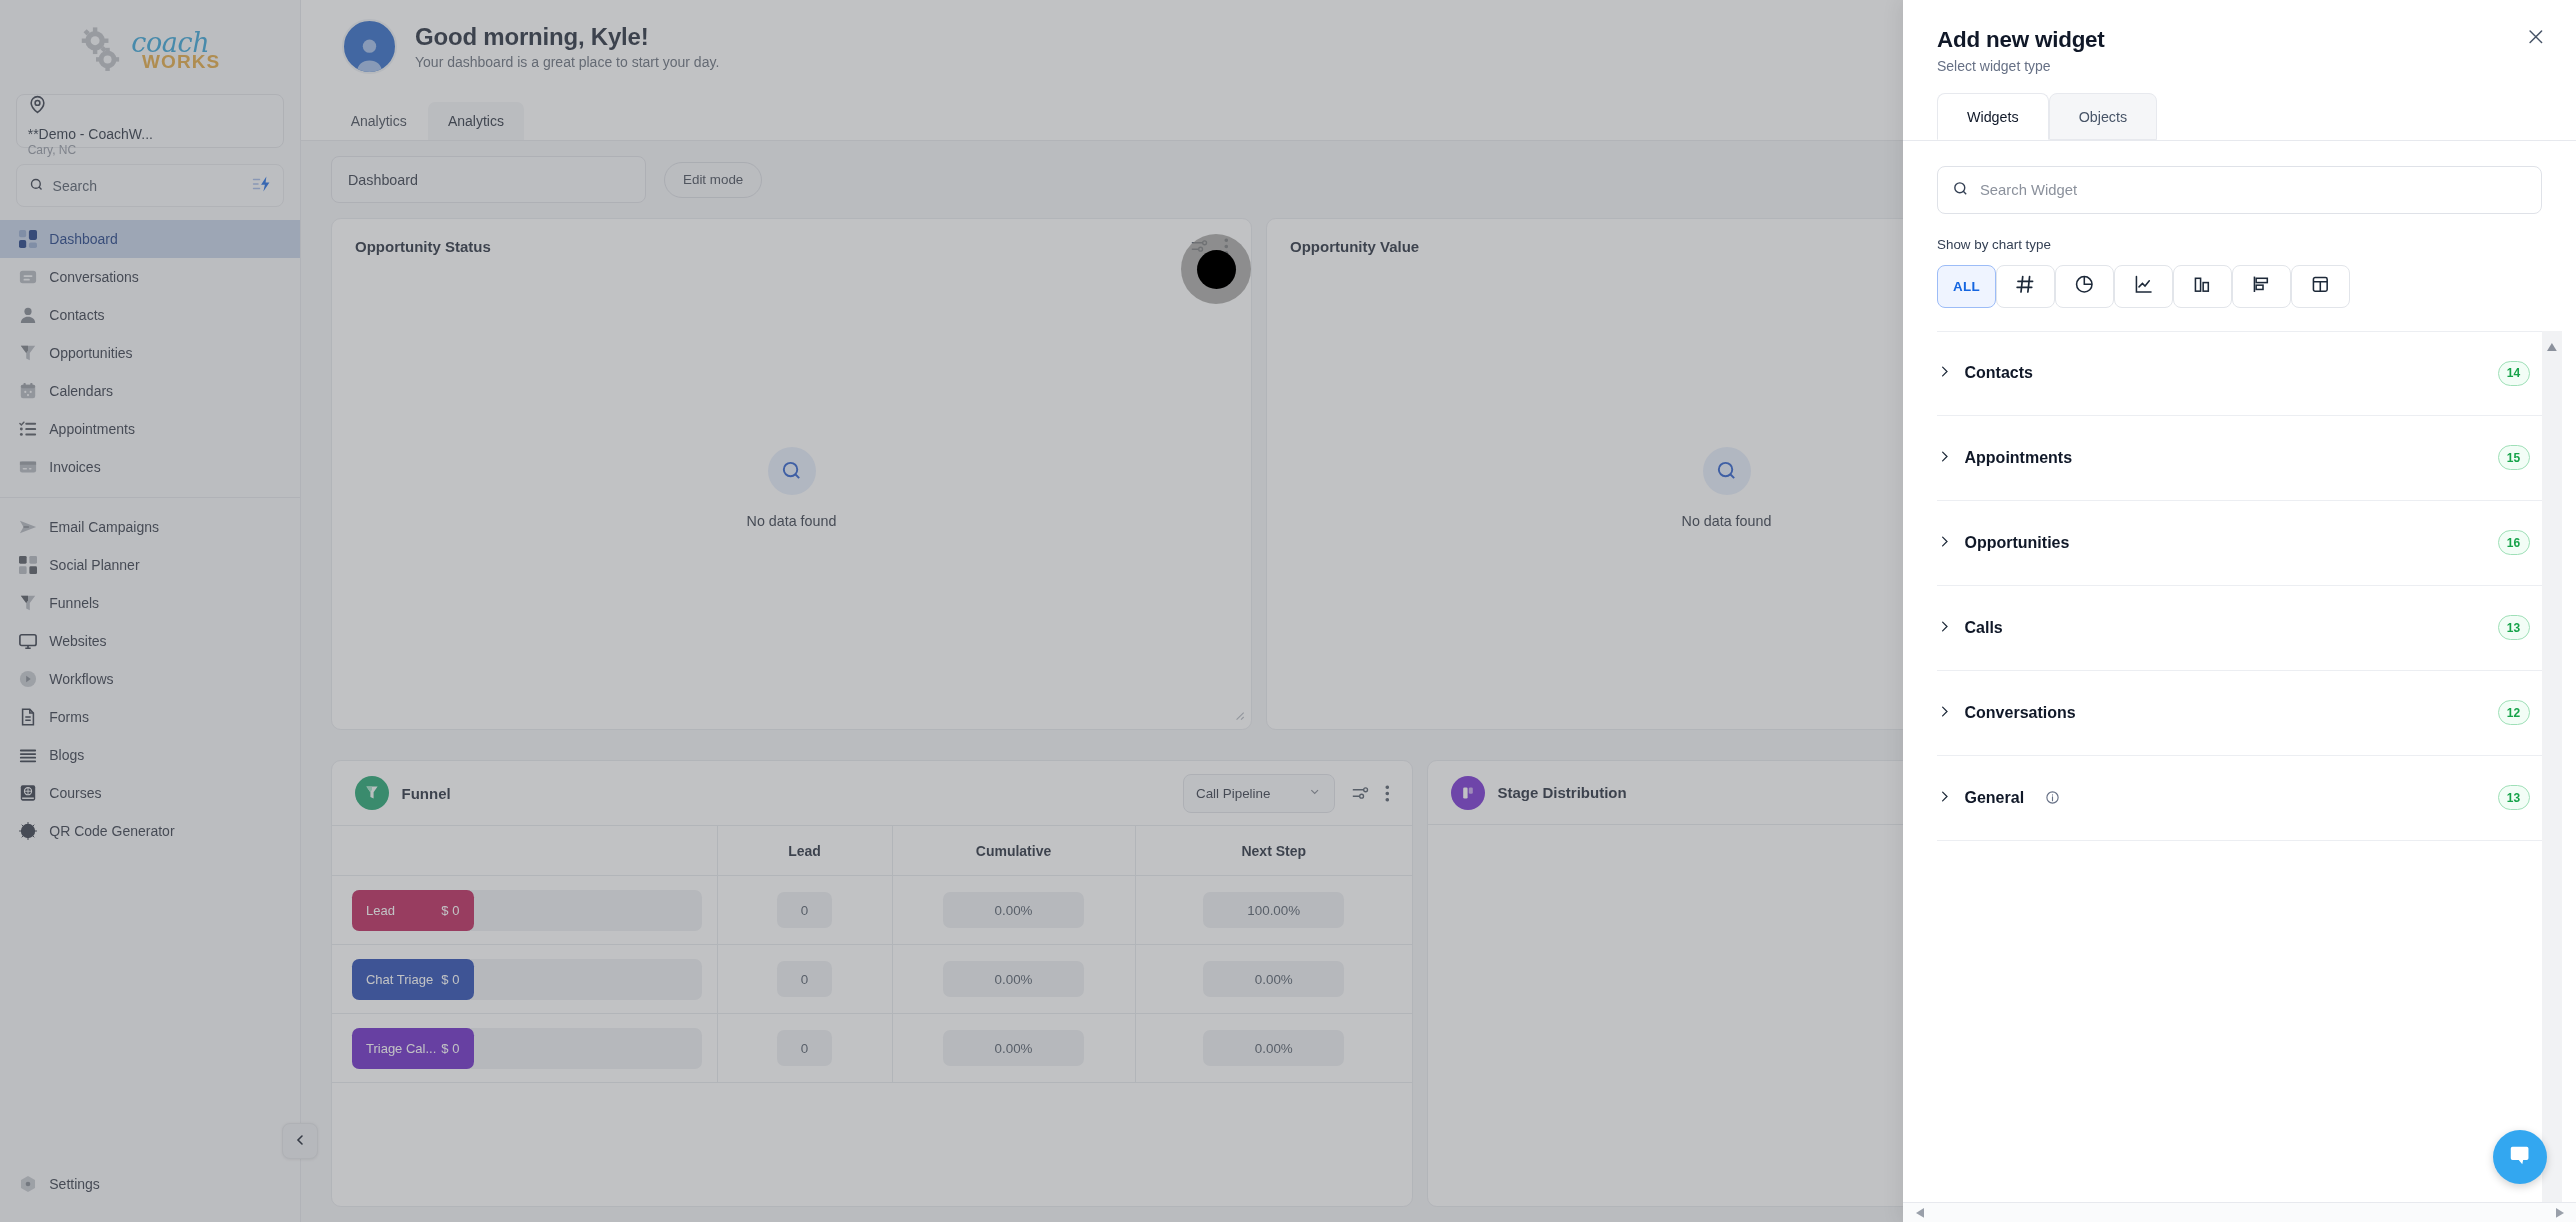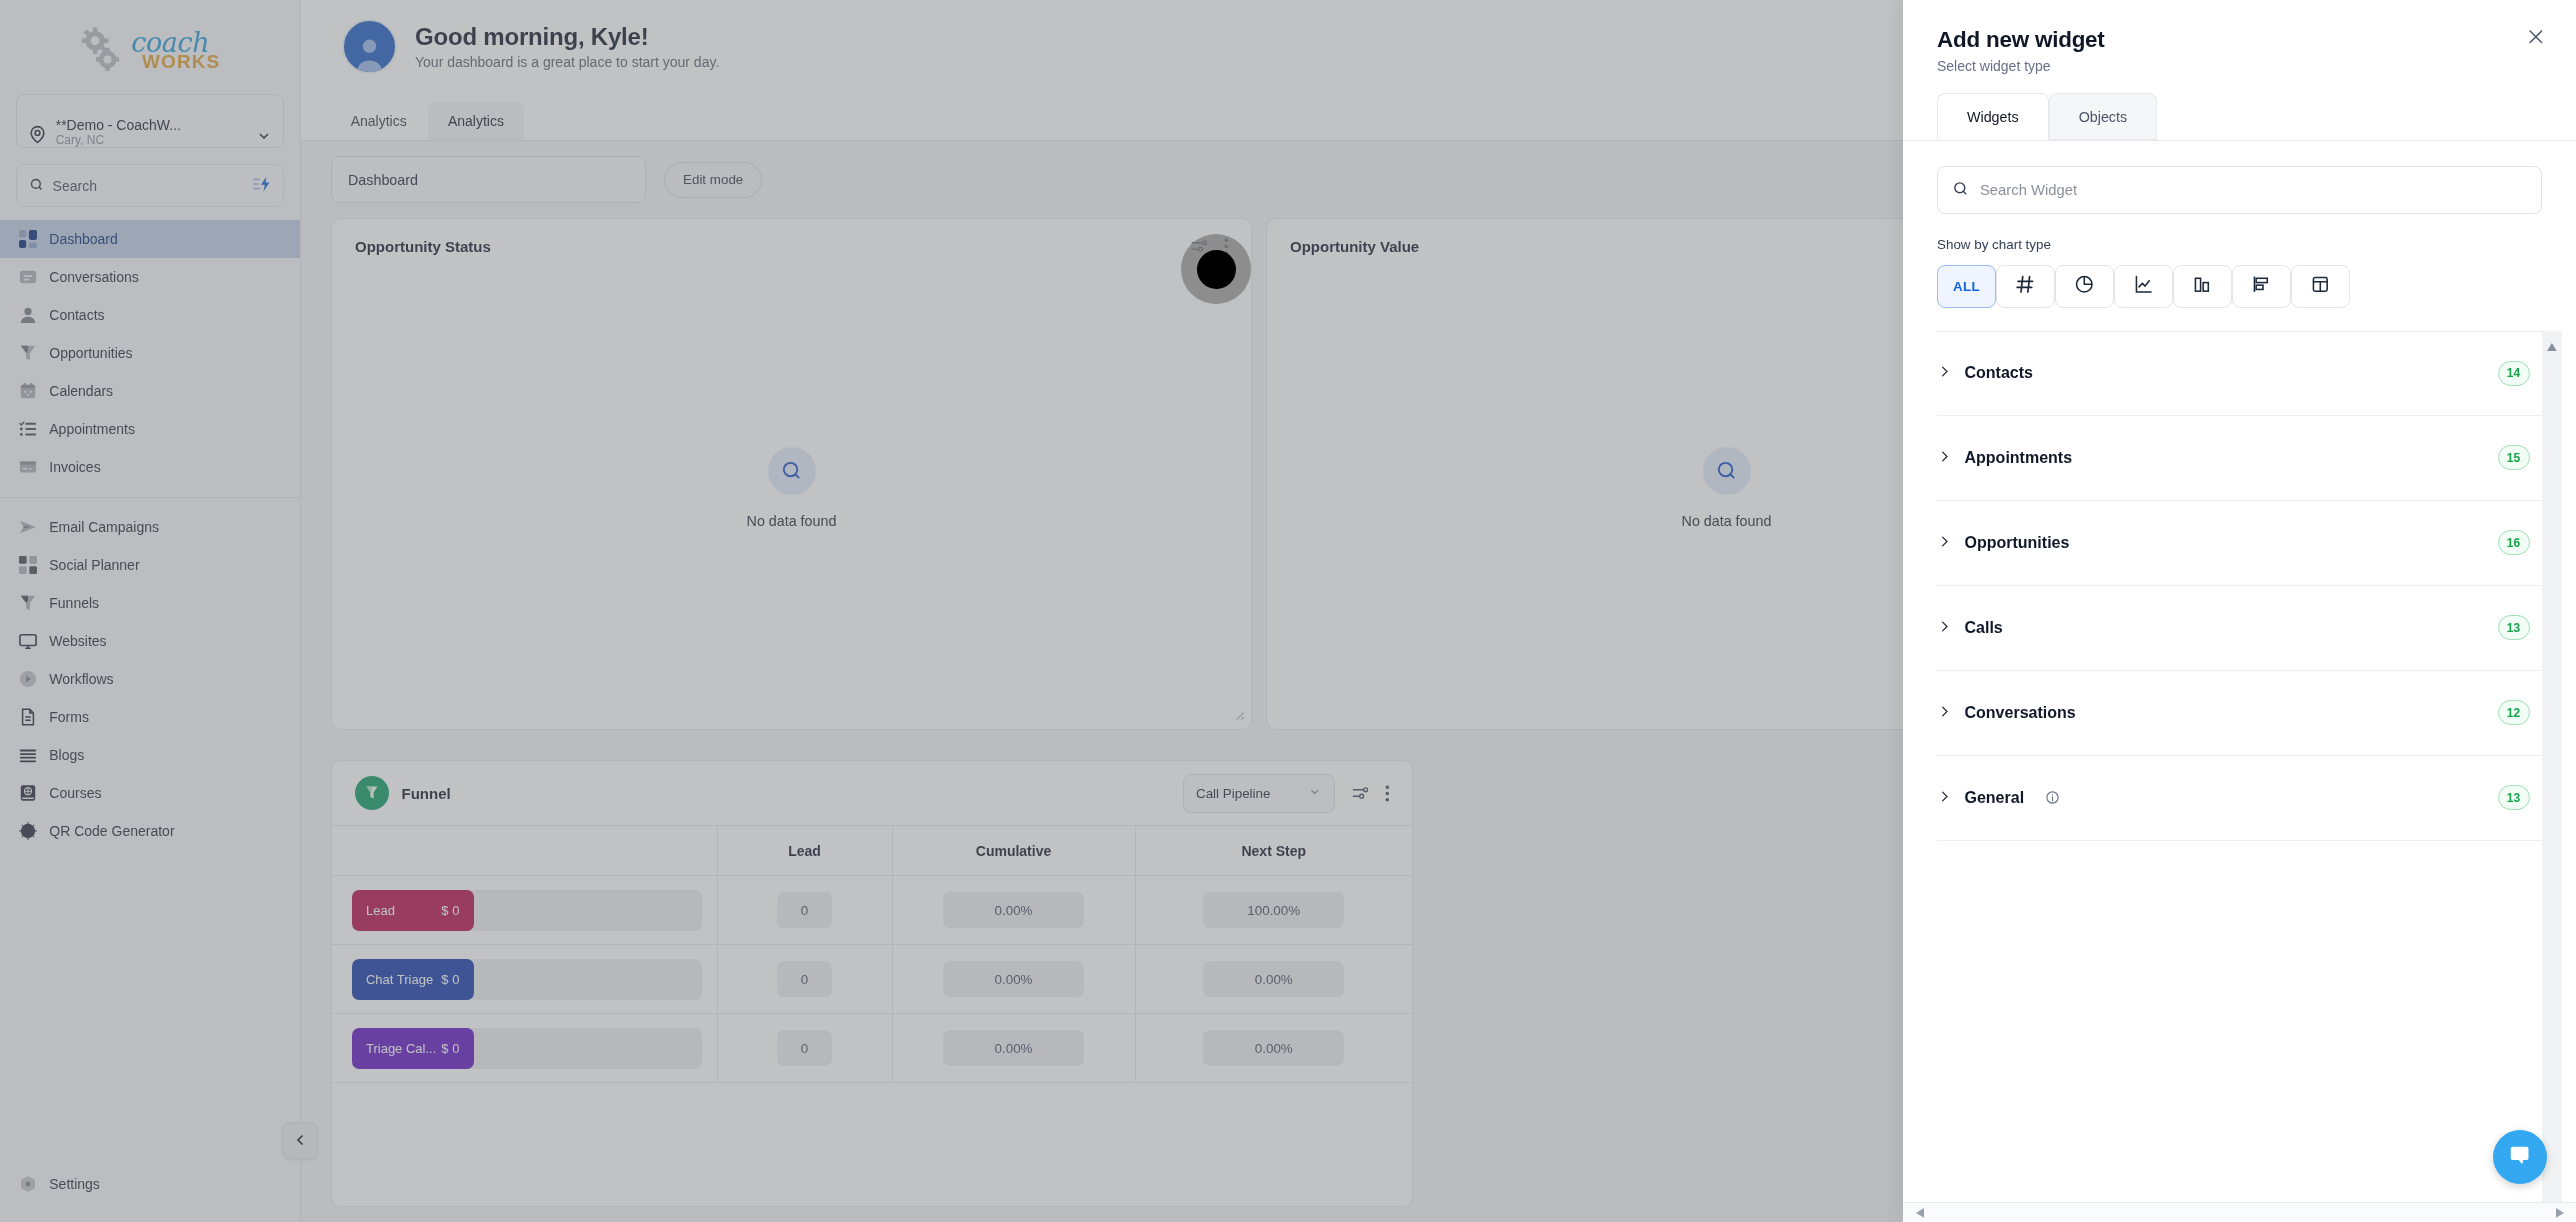--- a/index.html
+++ b/index.html
@@ -43,21 +43,21 @@
   }
   .logo-works {
     font-size: 19px; font-weight: 700; color: #e0a43a;
     letter-spacing: 1.1px; margin-left: 10.7px; margin-top: -2.7px;
   }
 
   .loc-card {
     margin: 5.4px 16px 0 16px; height: 54px;
     border: 0.9px solid #e0e2e6; border-radius: 8px;
     background: #f7f8fa;
-    display: flex; align-items: flex-end; gap: 9px; padding: 0 10.7px;
+    display: flex; align-items: flex-start; gap: 9px; padding: 0 10.7px; flex-direction: column;
   }
   .loc-text { flex: 1; min-width: 0; }
   .loc-name {
     font-size: 14px; color: #1f2937; font-weight: 500;
     white-space: nowrap; overflow: hidden; text-overflow: ellipsis;
   }
   .loc-sub { font-size: 12px; color: #8d939e; margin-top: 0.9px; }
 
   .search-card {
     margin: 16px 16px 0 16px; height: 43px;
@@ -744,20 +744,31 @@
                     </div>
                   </td>
                   <td><span class="cell-chip">0</span></td>
                   <td><span class="cell-chip wide">0.00%</span></td>
                   <td><span class="cell-chip wide">0.00%</span></td>
                 </tr>
               </tbody>
             </table>
           </div>
 
+          <div class="card" style="width:760px;height:447px;">
+            <div class="card-head" style="height:64px;border-bottom:0.9px solid #e6e8ec;">
+              <span class="card-icon-badge" style="background:#7028d0;">
+                <svg width="16" height="16" viewBox="0 0 20 20">
+                  <rect x="4" y="3" width="5.5" height="14" rx="1.6" fill="#ffffff"></rect>
+                  <rect x="11" y="3" width="5" height="8" rx="1.6" fill="#c3a3ec"></rect>
+                </svg>
+              </span>
+              <span class="card-title">Stage Distribution</span>
+            </div>
+          </div>
         </div>
 
       </div>
     </div>
   </div>
 
   <div id="dimmer"></div>
 
   <div class="panel">
     <div class="panel-head">

